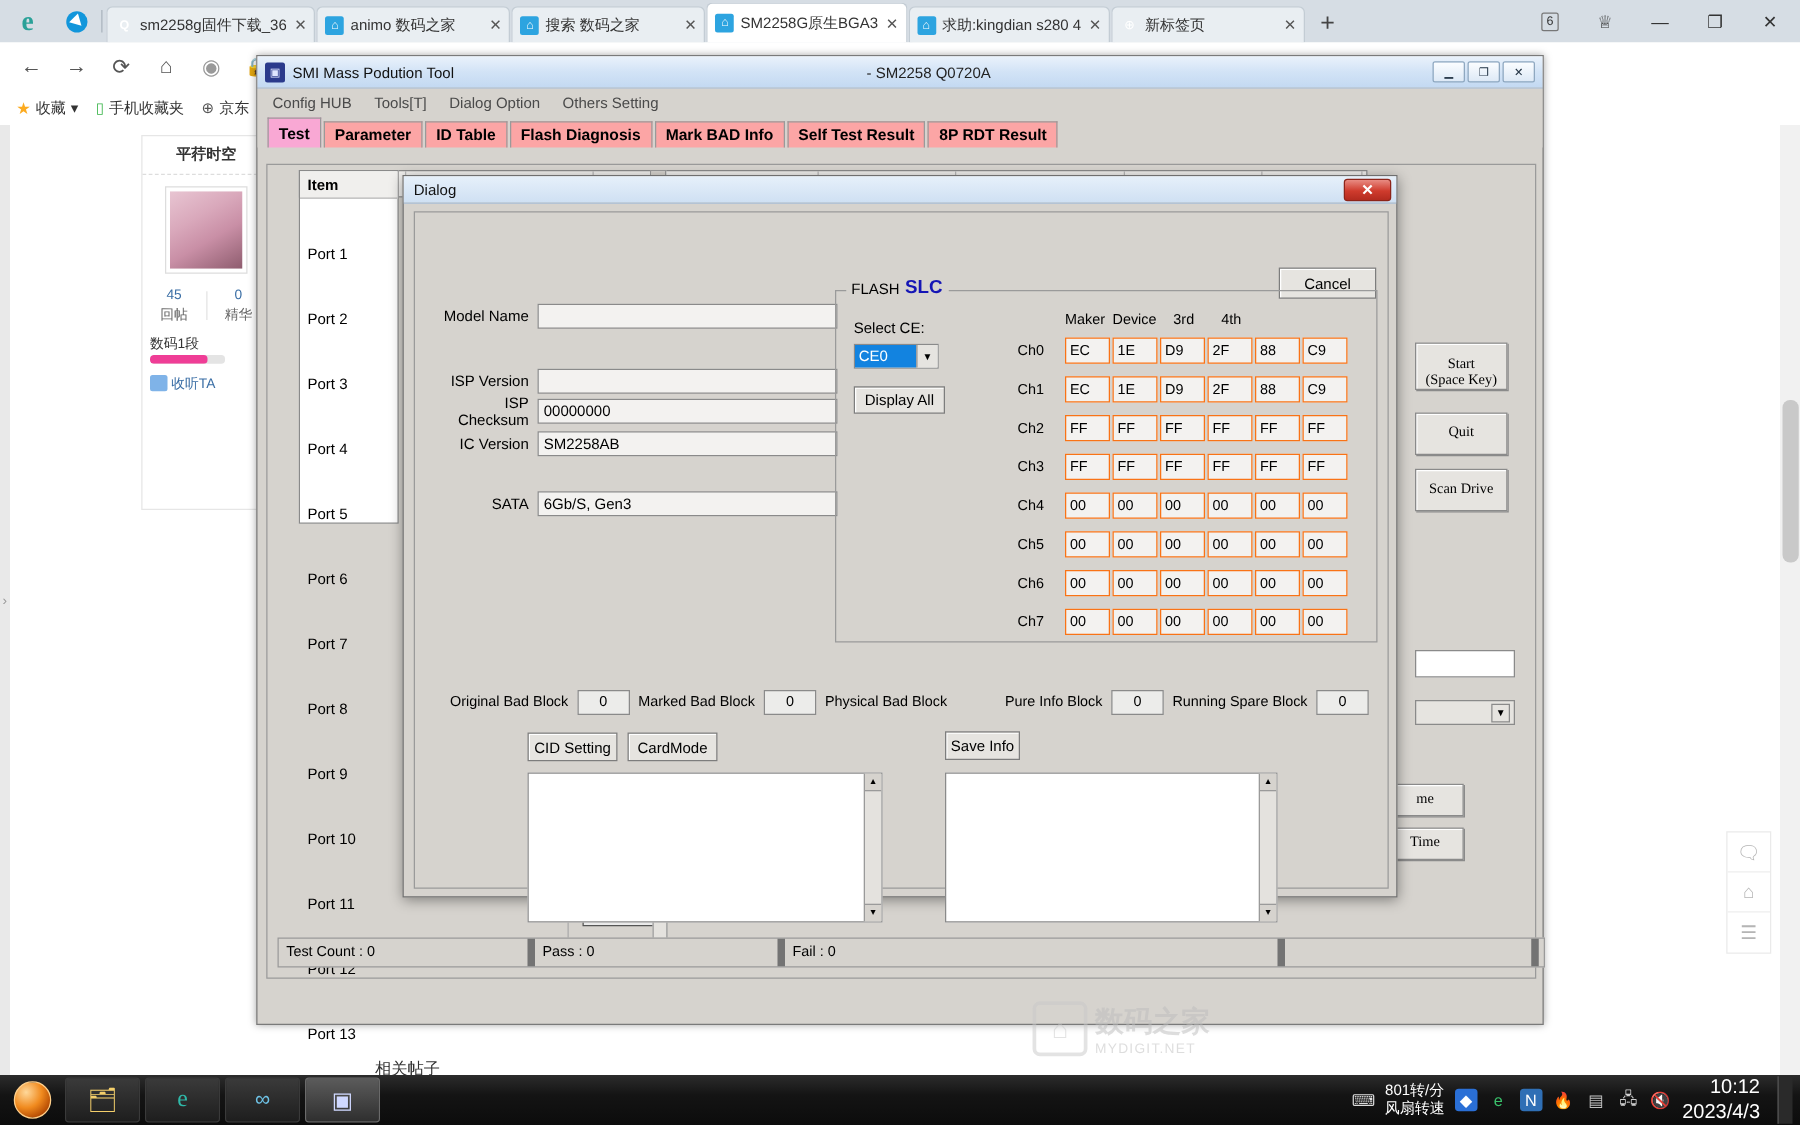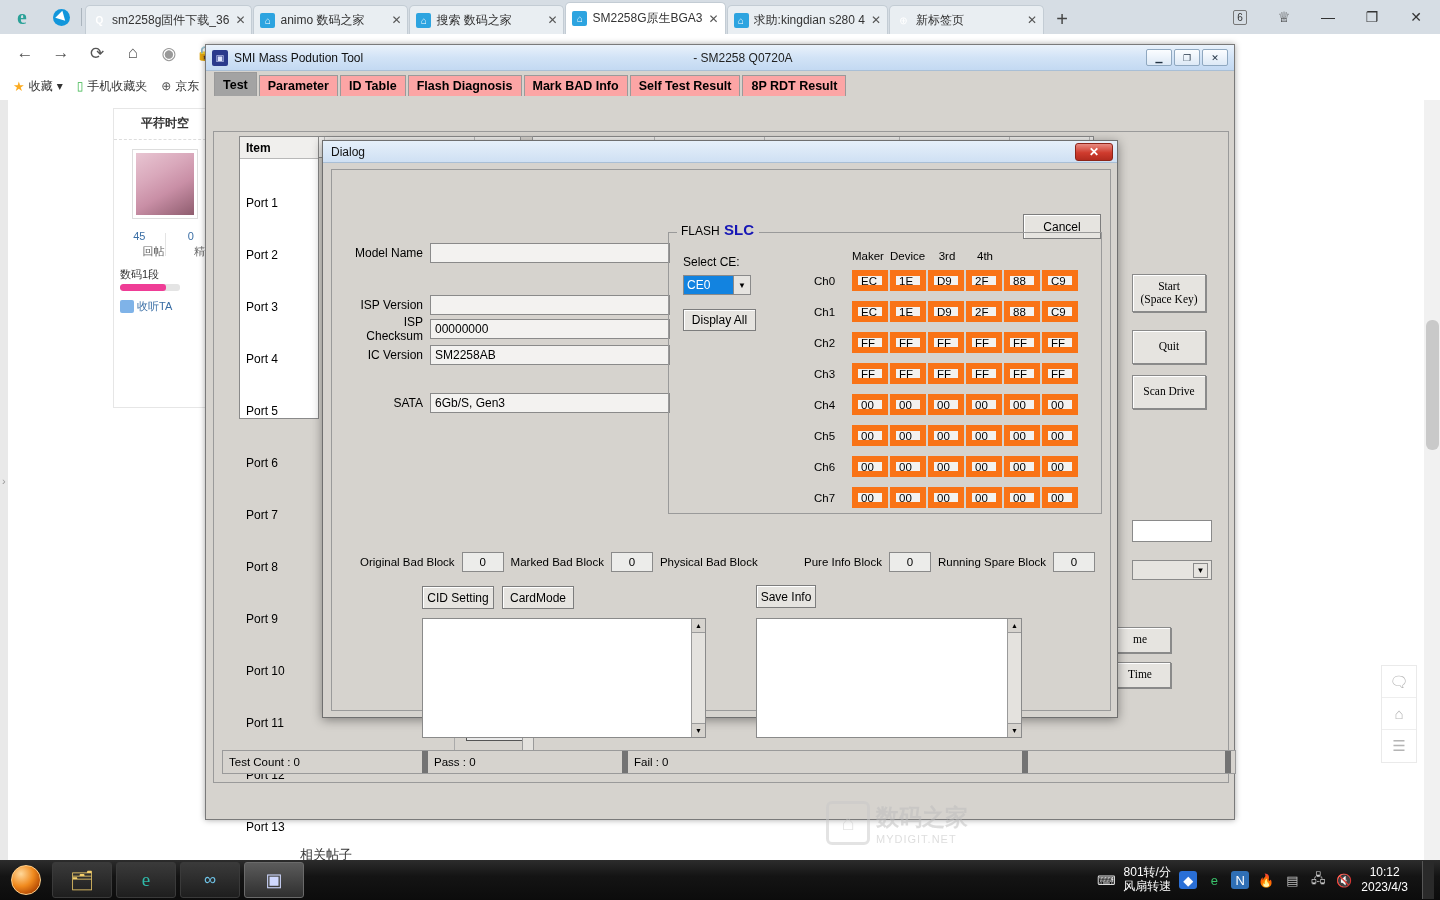--- a/index.html
+++ b/index.html
@@ -82,21 +82,21 @@
   .user-card{
     position:absolute;left:113px;top:8px;width:104px;height:300px;background:#fff;
     border:1px solid #e6e6e6;
   }
   .uc-name{text-align:center;font-size:12px;color:#333;font-weight:bold;padding:6px 0 7px;
            border-bottom:1px dashed #ddd;}
   .uc-avatar{width:64px;height:68px;margin:10px auto 0;border:3px solid #fff;outline:1px solid #ddd;
     background:linear-gradient(150deg,#e8c5d2 0%,#d9a8bb 35%,#c98fa6 60%,#8e5c6e 100%);}
   .uc-stats{display:flex;margin-top:12px;font-size:11px;color:#3a6ea5;}
   .uc-stat{flex:1;text-align:center;}
-  .uc-stat .lab{color:#666;display:block;margin-top:2px;text-align:right;}
+  .uc-stat .lab{color:#666;display:block;margin-top:2px;}
   .uc-sep{width:1px;background:#e4e4e4;margin:3px 0;}
   .uc-rank{font-size:11px;color:#333;padding:8px 0 2px 6px;}
   .uc-bar{height:7px;width:60px;margin-left:6px;background:#e4e4e4;border-radius:3px;overflow:hidden;}
   .uc-bar i{display:block;height:7px;width:46px;background:#ef3d96;border-radius:3px;}
   .uc-follow{font-size:11px;color:#3a6ea5;padding:8px 0 0 6px;display:flex;align-items:center;gap:3px;}
   .uc-follow .ic{width:14px;height:13px;background:#7fb3e8;border-radius:2px;display:inline-block;}
   .related{position:absolute;left:300px;top:746px;font-size:13px;color:#333;}
   .scrollbar-r{position:absolute;right:0;top:0;width:16px;height:760px;background:#f1f1f1;}
   .scrollbar-thumb{position:absolute;right:1px;top:220px;width:13px;height:130px;background:#c9c9c9;border-radius:6px;}
   .side-widgets{position:absolute;right:23px;top:565px;width:36px;border:1px solid #eaeaea;background:#fff;}
@@ -127,21 +127,21 @@
   .smi-menu{
     height:22px;background:#d6d3ce;display:flex;align-items:center;gap:18px;
     padding-left:12px;font-size:12px;color:#4a4a4a;
   }
   .smi-tabs{height:25px;background:#d6d3ce;display:flex;align-items:flex-end;padding-left:8px;}
   .smi-tab{
     height:21px;padding:0 8px;margin-right:2px;font-size:12.5px;font-weight:bold;color:#000;
     background:#fca5a5;border:1px solid #9a9a9a;border-bottom:none;
     display:flex;align-items:center;
   }
-  .smi-tab.active{background:#a3a3a3;height:24px;}
+  .smi-tab.active{background:#f9a8d4;height:24px;}
   .smi-client{position:absolute;left:7px;top:86px;width:1016px;height:652px;background:#d6d3ce;
     border:1px solid #9a9a9a;}
   .grid-head{position:absolute;left:25px;top:4px;width:855px;height:22px;background:#f0efed;
     border:1px solid #8a8a8a;display:flex;font-size:12px;font-weight:bold;color:#000;}
   .gh{border-right:1px solid #b8b8b8;display:flex;align-items:center;justify-content:center;}
   .item-list{position:absolute;left:25px;top:4px;width:80px;height:283px;background:#fff;
     border:1px solid #8a8a8a;font-size:12px;}
   .item-head{height:22px;background:#f0efed;border-bottom:1px solid #b8b8b8;
     display:flex;align-items:center;padding-left:6px;font-weight:bold;}
   .item-row{height:16px;line-height:16px;padding-left:6px;color:#000;margin-top:36px;}
@@ -217,21 +217,21 @@
     display:flex;align-items:center;padding-left:3px;}
   .combo .arw{width:17px;height:18px;background:#e6e4e0;border-left:1px solid #8a8a8a;
     display:flex;align-items:center;justify-content:center;font-size:8px;color:#000;}
   .btn{background:#e6e4e0;border:1px solid #7d7d7d;box-shadow:inset 1px 1px 0 #fff;
     font-size:12px;color:#000;display:flex;align-items:center;justify-content:center;}
 
   .chtable{position:absolute;left:145px;top:14px;}
   .chhdr{display:flex;font-size:11.5px;color:#000;height:18px;align-items:center;}
   .chrow{display:flex;align-items:center;height:31px;}
   .chlab{width:38px;font-size:11.5px;color:#000;}
-  .chcell{width:36px;height:21px;border:6px solid #f97316;background:#f3f2f0;
+  .chcell{width:36px;height:21px;border:1px solid #f97316;background:#f3f2f0;
     font-size:11.5px;color:#000;display:flex;align-items:center;padding-left:3px;margin-right:2px;}
 
   .bb-lab{font-size:11.5px;color:#000;}
   .bb-in{width:42px;height:20px;border:1px solid #8a8a8a;background:#ececea;
     font-size:11.5px;display:flex;align-items:center;justify-content:center;}
 
   .memo{position:absolute;background:#fff;border:1px solid #8a8a8a;}
   .memo-sb{position:absolute;right:0;top:0;width:14px;height:100%;background:#e4e2de;
     border-left:1px solid #9a9a9a;}
   .memo-btn{height:14px;border-bottom:1px solid #9a9a9a;display:flex;align-items:center;
@@ -244,21 +244,21 @@
     display:flex;align-items:center;}
   .start-orb{width:44px;height:36px;display:flex;align-items:center;justify-content:center;margin-left:4px;}
   .orb{width:30px;height:30px;border-radius:50%;
     background:radial-gradient(circle at 32% 28%,#ffd89a,#f08a1e 45%,#b94f05 75%,#6d2c02);
     border:1px solid #ffcf8a;}
   .tb-item{width:60px;height:36px;margin-left:4px;border:1px solid #3a3a3a;border-radius:3px;
     background:linear-gradient(180deg,#3a3a3a,#1e1e1e);display:flex;align-items:center;justify-content:center;}
   .tb-item.sel{background:linear-gradient(180deg,#5b5b5b,#2f2f2f);border-color:#6a6a6a;}
   .tray{margin-left:auto;display:flex;align-items:center;gap:8px;padding-right:6px;color:#e8e8e8;font-size:11px;}
   .fan{display:flex;flex-direction:column;align-items:center;line-height:1.15;font-size:12px;color:#fff;}
-  .clock{display:flex;flex-direction:column;align-items:center;line-height:1.25;font-size:12px;color:#fff;}
+  .clock{display:flex;flex-direction:column;align-items:flex-end;line-height:1.25;font-size:16px;color:#fff;}
   .tray-ico{width:18px;height:18px;display:flex;align-items:center;justify-content:center;font-size:13px;border-radius:3px;}
   .showdesk{width:12px;height:38px;background:#2a2a2a;border-left:1px solid #555;margin-left:6px;}
 </style>
 </head>
 <body>
 
 <div id="browser">
 
   <div class="tabstrip">
     <div class="brand-e">e</div>
@@ -383,20 +383,26 @@
     <span class="smi-ico">▣</span>
     <span>SMI Mass Podution Tool</span>
     <span class="smi-sub">- SM2258 Q0720A</span>
     <span class="smi-winbtns">
       <span class="smi-wb">▁</span>
       <span class="smi-wb">❐</span>
       <span class="smi-wb">✕</span>
     </span>
   </div>
 
+  <div class="smi-menu">
+    <span>Config HUB</span>
+    <span>Tools[T]</span>
+    <span>Dialog Option</span>
+    <span>Others Setting</span>
+  </div>
 
   <div class="smi-tabs">
     <div class="smi-tab active">Test</div>
     <div class="smi-tab">Parameter</div>
     <div class="smi-tab">ID Table</div>
     <div class="smi-tab">Flash Diagnosis</div>
     <div class="smi-tab">Mark BAD Info</div>
     <div class="smi-tab">Self Test Result</div>
     <div class="smi-tab">8P RDT Result</div>
   </div>
@@ -445,21 +451,21 @@
         <span class="chk">✔</span>
       </div>
       <div class="slot">
         <span class="num">9</span>
         <span class="disk disk-grey">N</span>
         <span class="chk">✔</span>
       </div>
     </div>
     <div class="slot-scroll"></div>
 
-    <div class="rbtn" style="left:918px;top:142px;height:38px;">
+    <div class="rbtn" style="left:918px;top:142px;height:38px;align-items:flex-end;">
       <span>
         <span>Start</span><br>
         <span>(Space Key)</span>
       </span>
     </div>
     <div class="rbtn" style="left:918px;top:198px;">Quit</div>
     <div class="rbtn" style="left:918px;top:243px;">Scan Drive</div>
 
     <div class="rinput" style="left:918px;top:388px;width:80px;height:22px;"></div>
     <div class="rcombo" style="left:918px;top:428px;width:80px;height:20px;">

